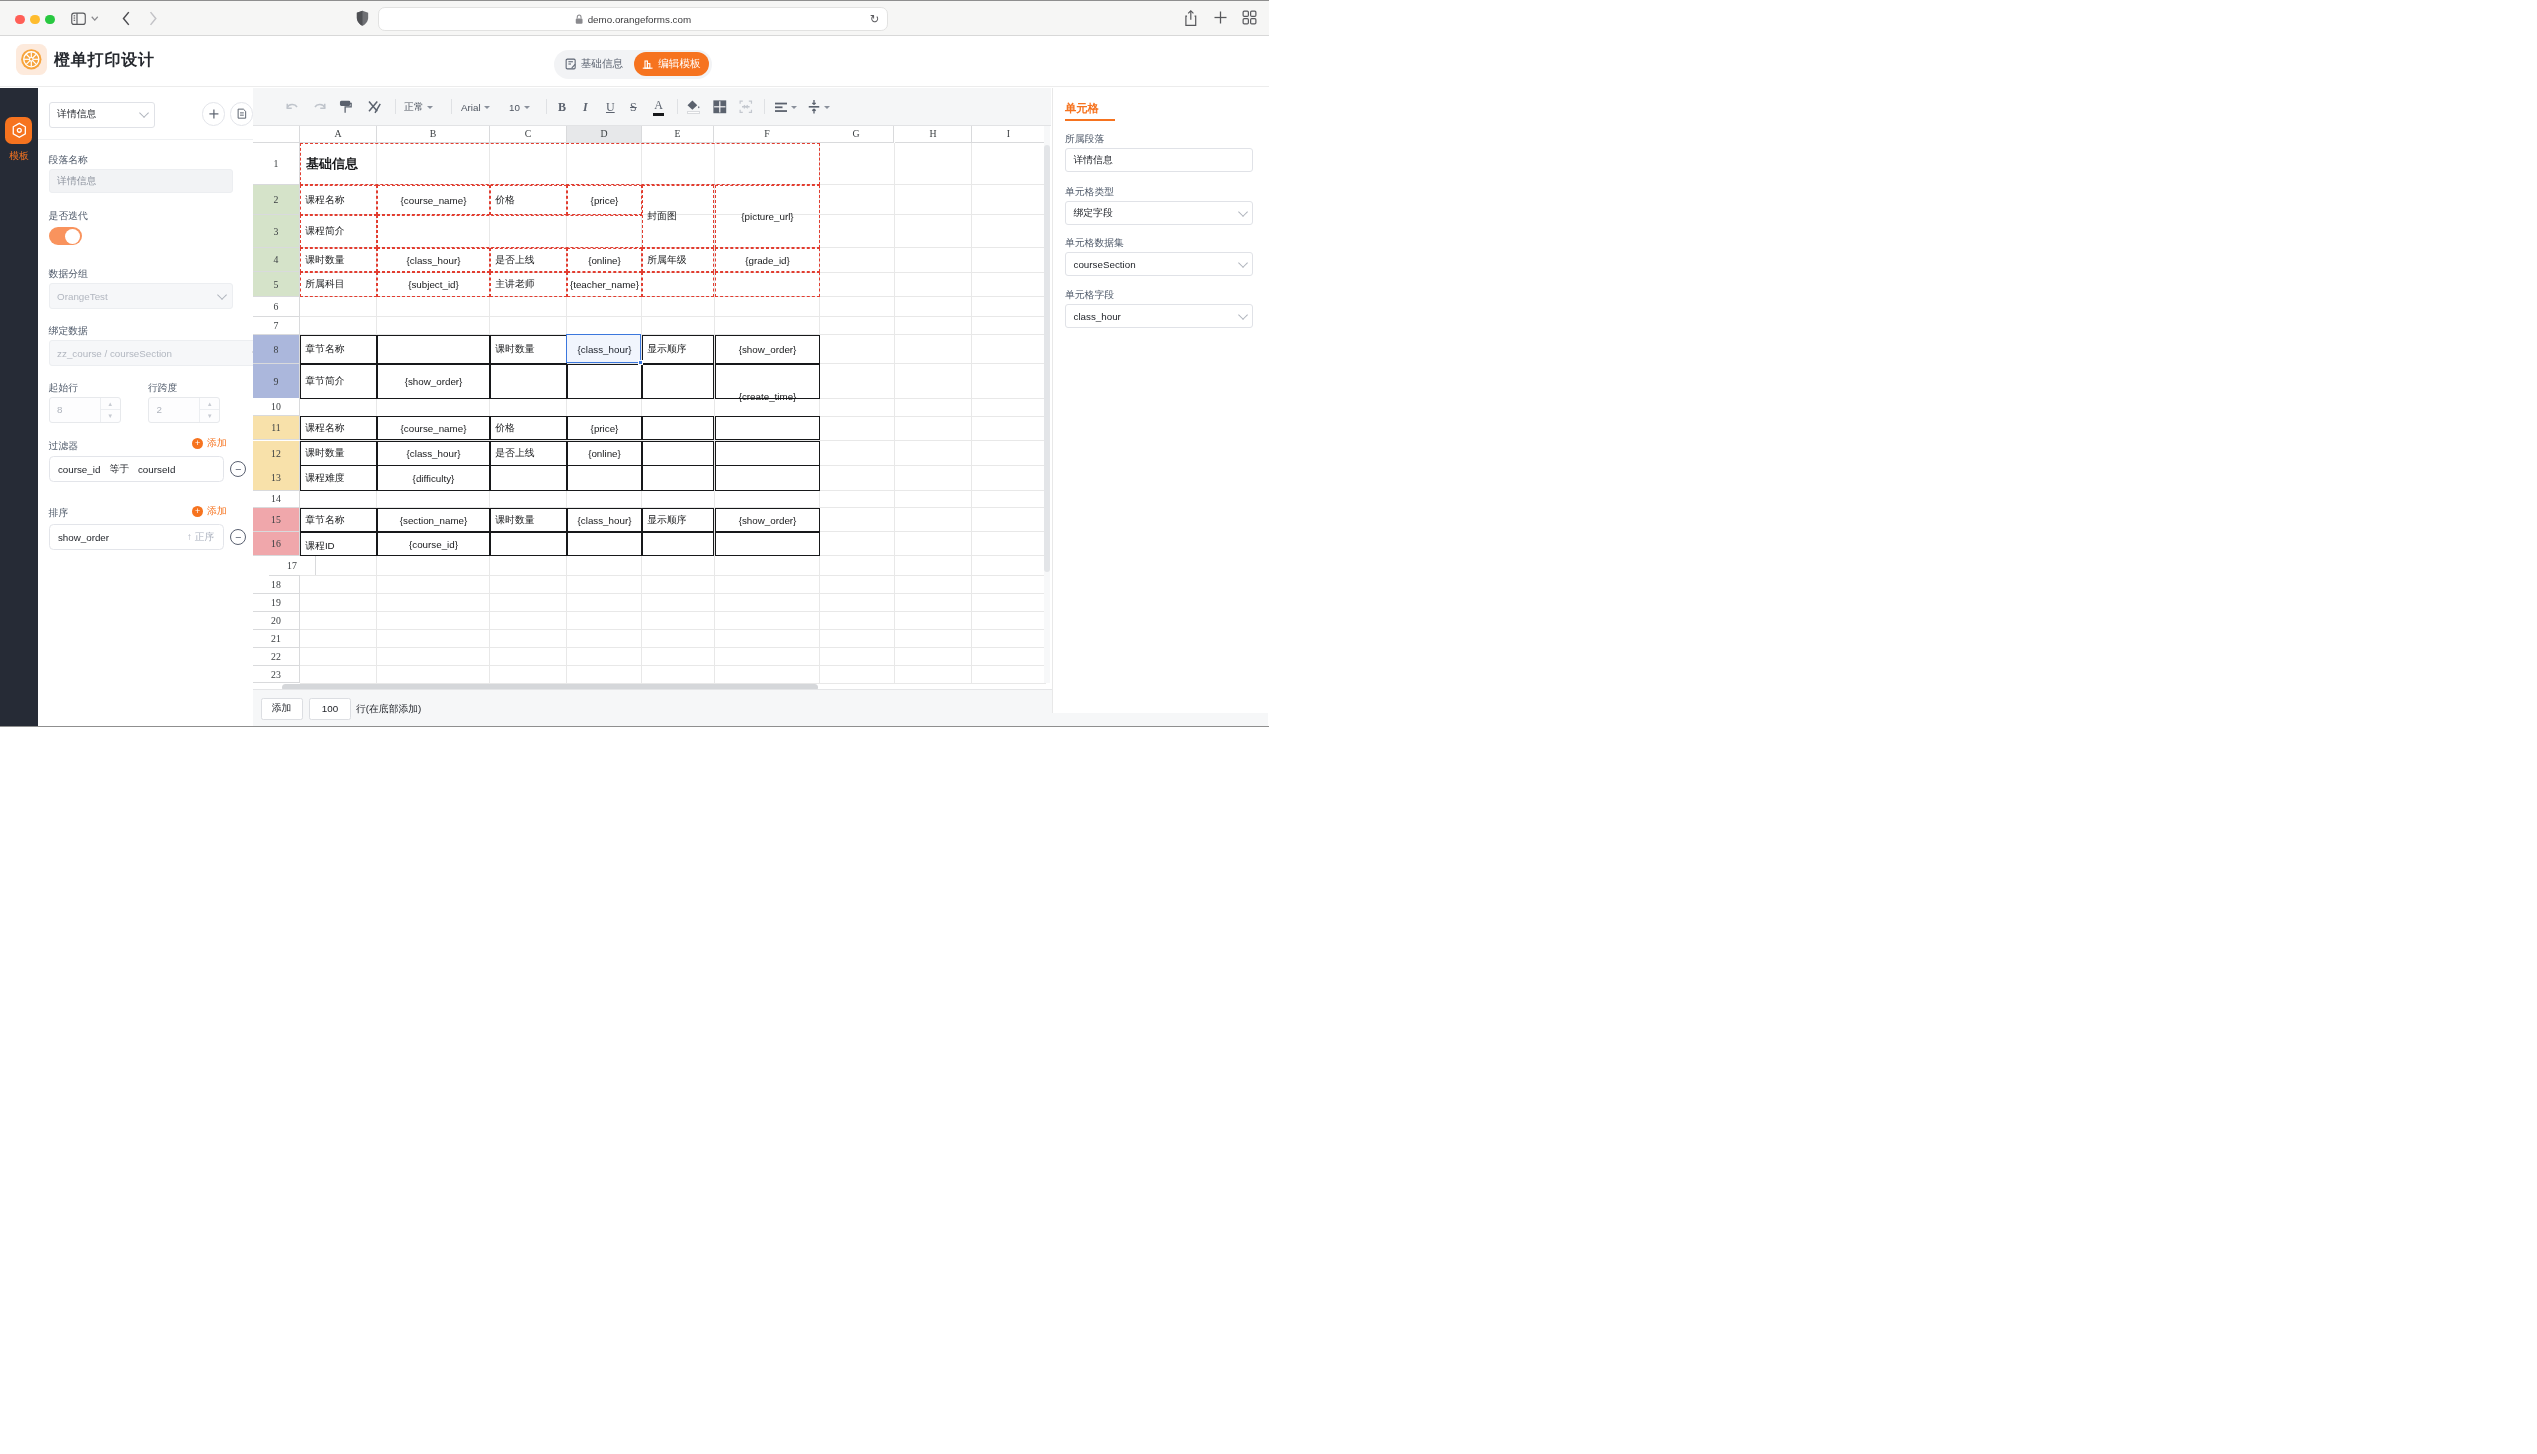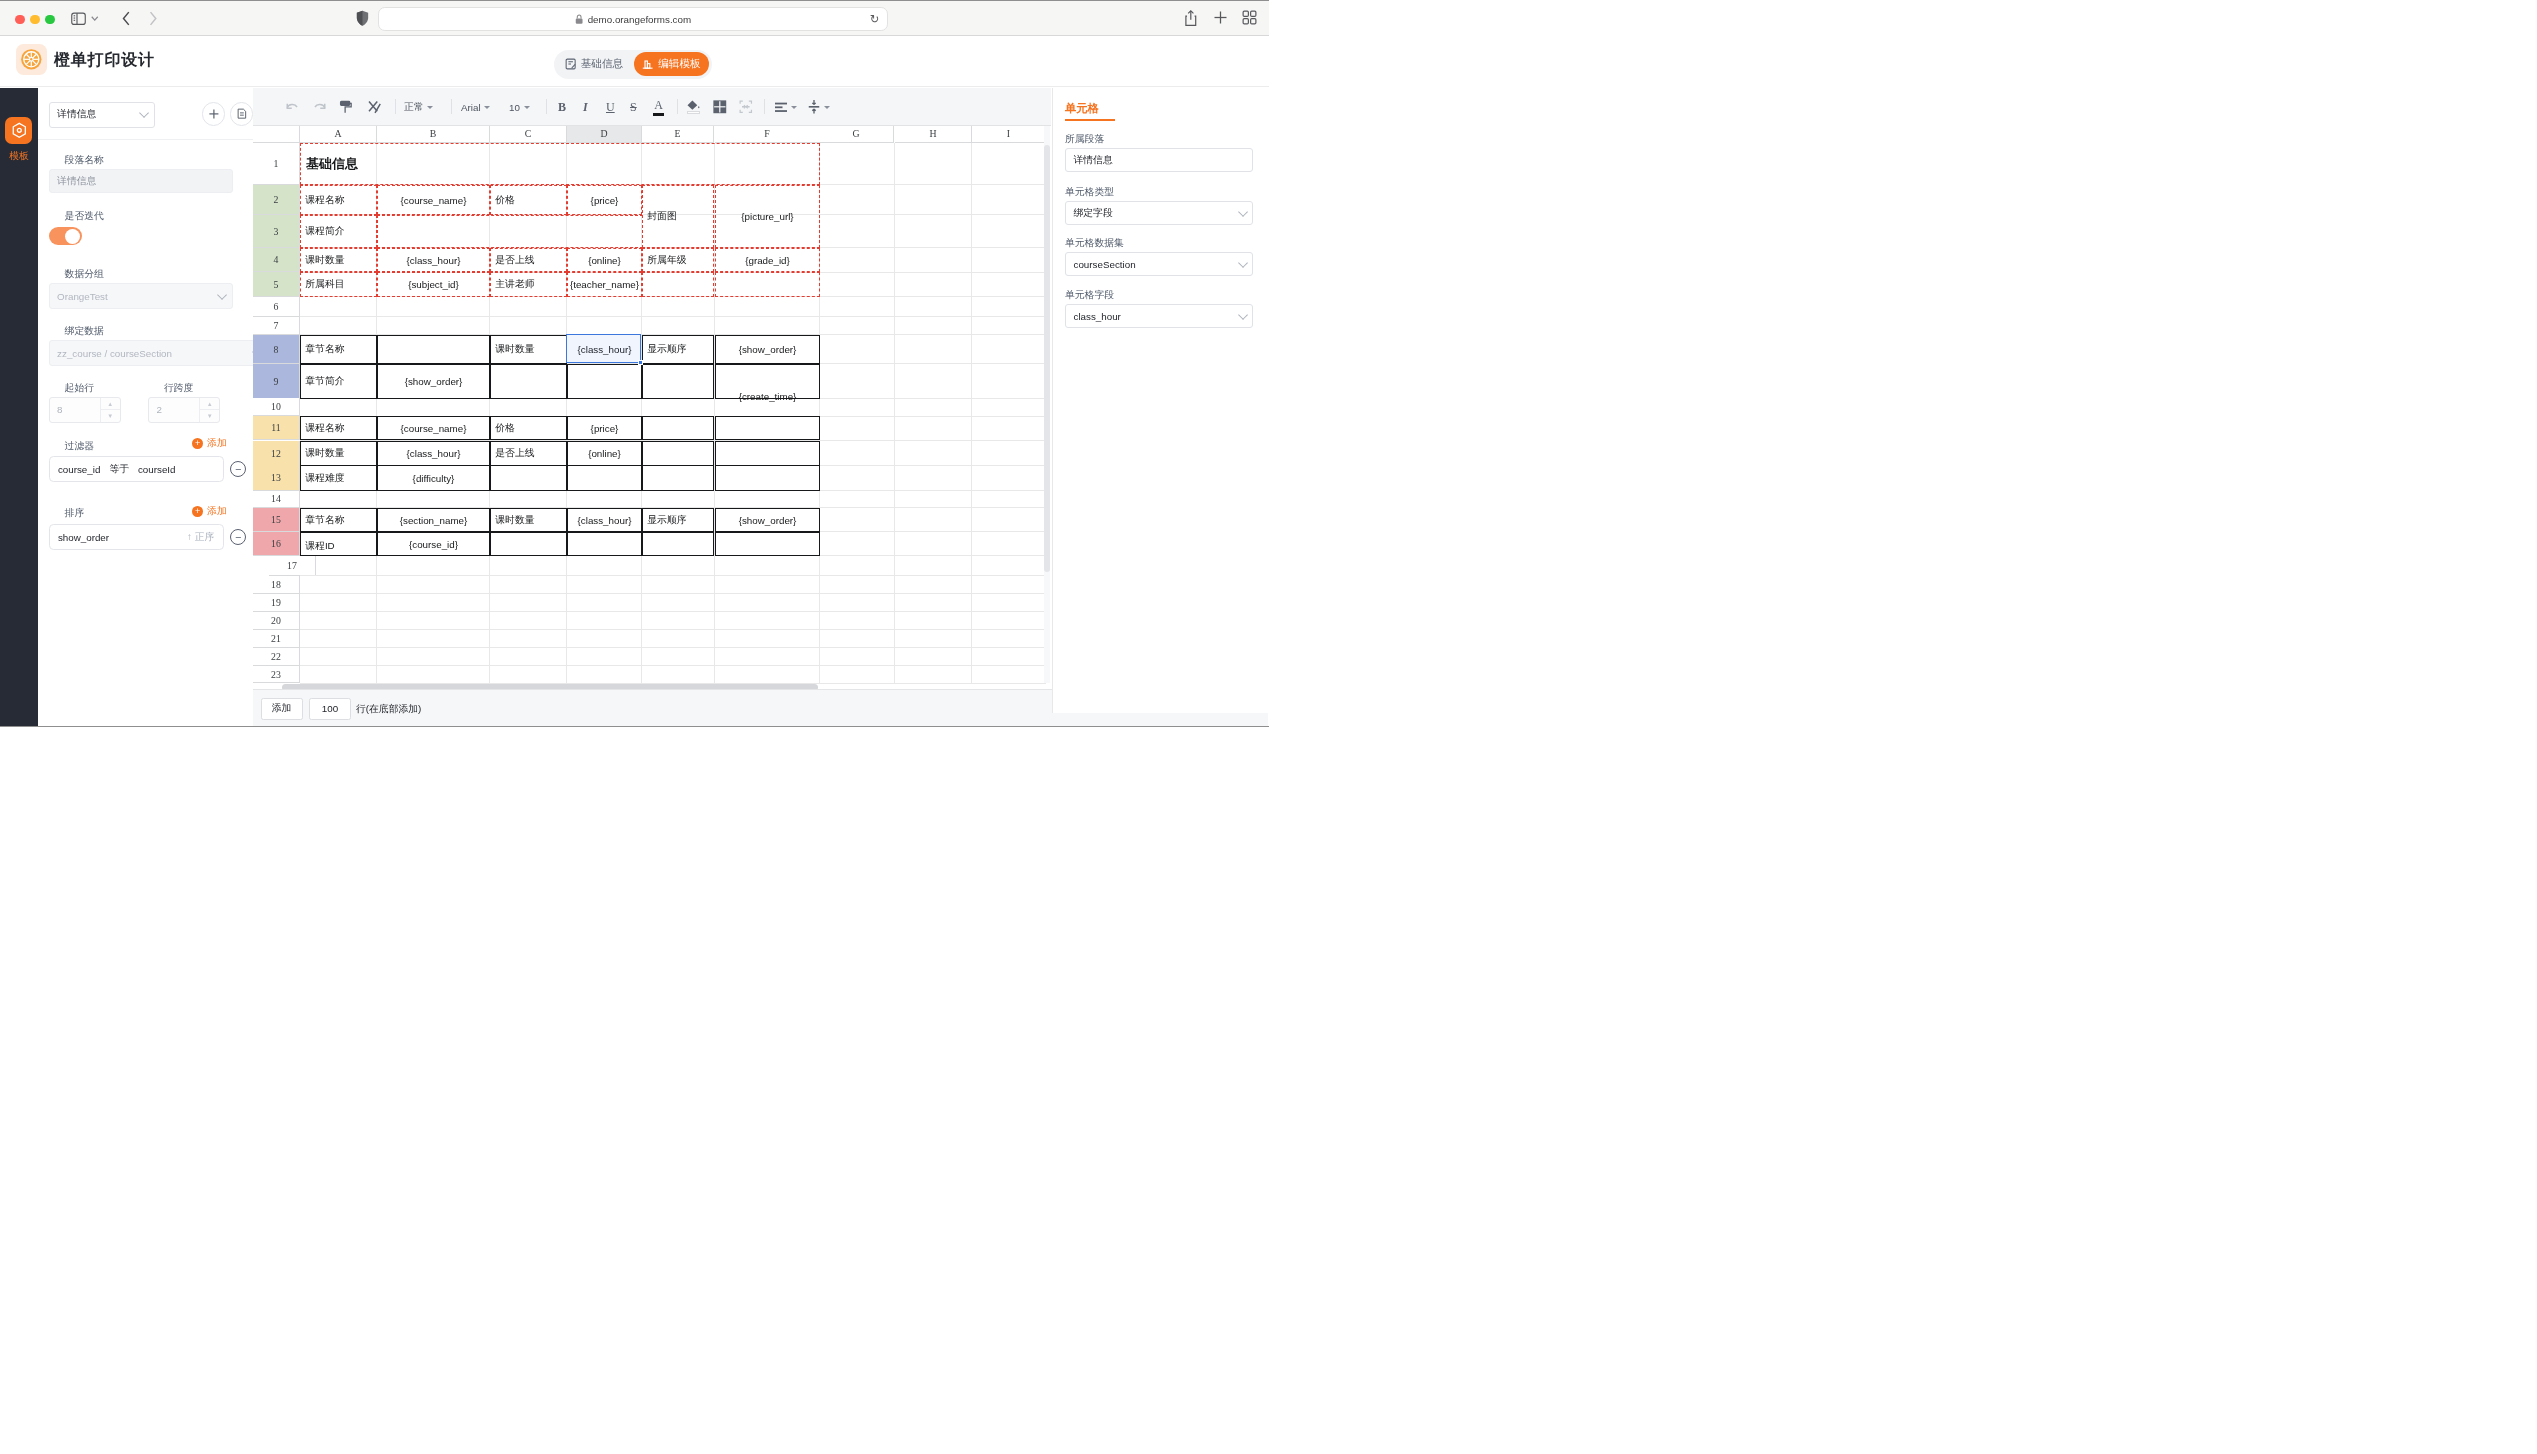--- a/index.html
+++ b/index.html
@@ -25,21 +25,21 @@
   .hbtn { position:absolute; top:54px; height:24px; border:0.8px solid #dcdee2; background:#fff; border-radius:2.3px; font-size:9.8px; color:#23262c; display:flex; align-items:center; justify-content:center; cursor:pointer; }
   .hbtn.primary { background:#f6731f; border-color:#f6731f; color:#fff; }
 
   
   .rail { position:absolute; left:0; top:88px; width:38px; height:640px; background:#262b36; }
   .rail-item { position:absolute; left:5.3px; top:29px; width:27px; height:27px; background:#f6731f; border-radius:6.8px; display:flex; align-items:center; justify-content:center; }
   .rail-label { position:absolute; left:0; top:62px; width:38px; text-align:center; color:#f6731f; font-size:9.8px; }
 
   
   .lpanel { position:absolute; left:38px; top:88px; width:216px; height:640px; background:#fff; border-right:0.8px solid #e8e8e8; }
-  .lp-label { position:absolute; font-size:9.8px; color:#4e5969;margin-left:16px; }
+  .lp-label { position:absolute; font-size:9.8px; color:#4e5969; }
   .lp-select { position:absolute; height:26px; border:0.8px solid #e0e2e7; border-radius:3px; background:#fff; display:flex; align-items:center; font-size:9.8px; color:#23262c; padding:0 7.5px; justify-content:space-between; }
   .lp-select.dis { background:#f6f7f9; border-color:#eceef1; color:#b2b7c0; }
   .chev { width:6.8px; height:6.8px; border-right:1.1px solid #aeb3bc; border-bottom:1.1px solid #aeb3bc; transform:rotate(45deg) translateY(-2.3px); }
   .circle-btn { position:absolute; width:23.4px; height:23.4px; border:0.8px solid #e3e5ea; border-radius:50%; background:#fff; display:flex; align-items:center; justify-content:center; color:#5b626e; }
   .lp-divider { position:absolute; left:0; width:216px; border-top:0.8px solid #eef0f2; }
   .lp-input { position:absolute; height:24px; background:#f2f3f5; border:0.8px solid #eceef1; border-radius:3px; font-size:9.8px; color:#8d939e; padding:0 7.5px; font-family:"Liberation Sans",sans-serif; }
   .toggle { position:absolute; width:33px; height:18px; border-radius:9px; background:#f9935d; }
   .toggle .knob { position:absolute; right:1.5px; top:1.5px; width:15px; height:15px; background:#fff; border-radius:50%; }
   .numwrap { position:absolute; width:72px; height:26px; border:0.8px solid #e7e9ec; border-radius:3px; background:#fdfdfe; }
   .numwrap .val { position:absolute; left:7.5px; top:6px; font-size:9.8px; color:#aeb3bc; }

